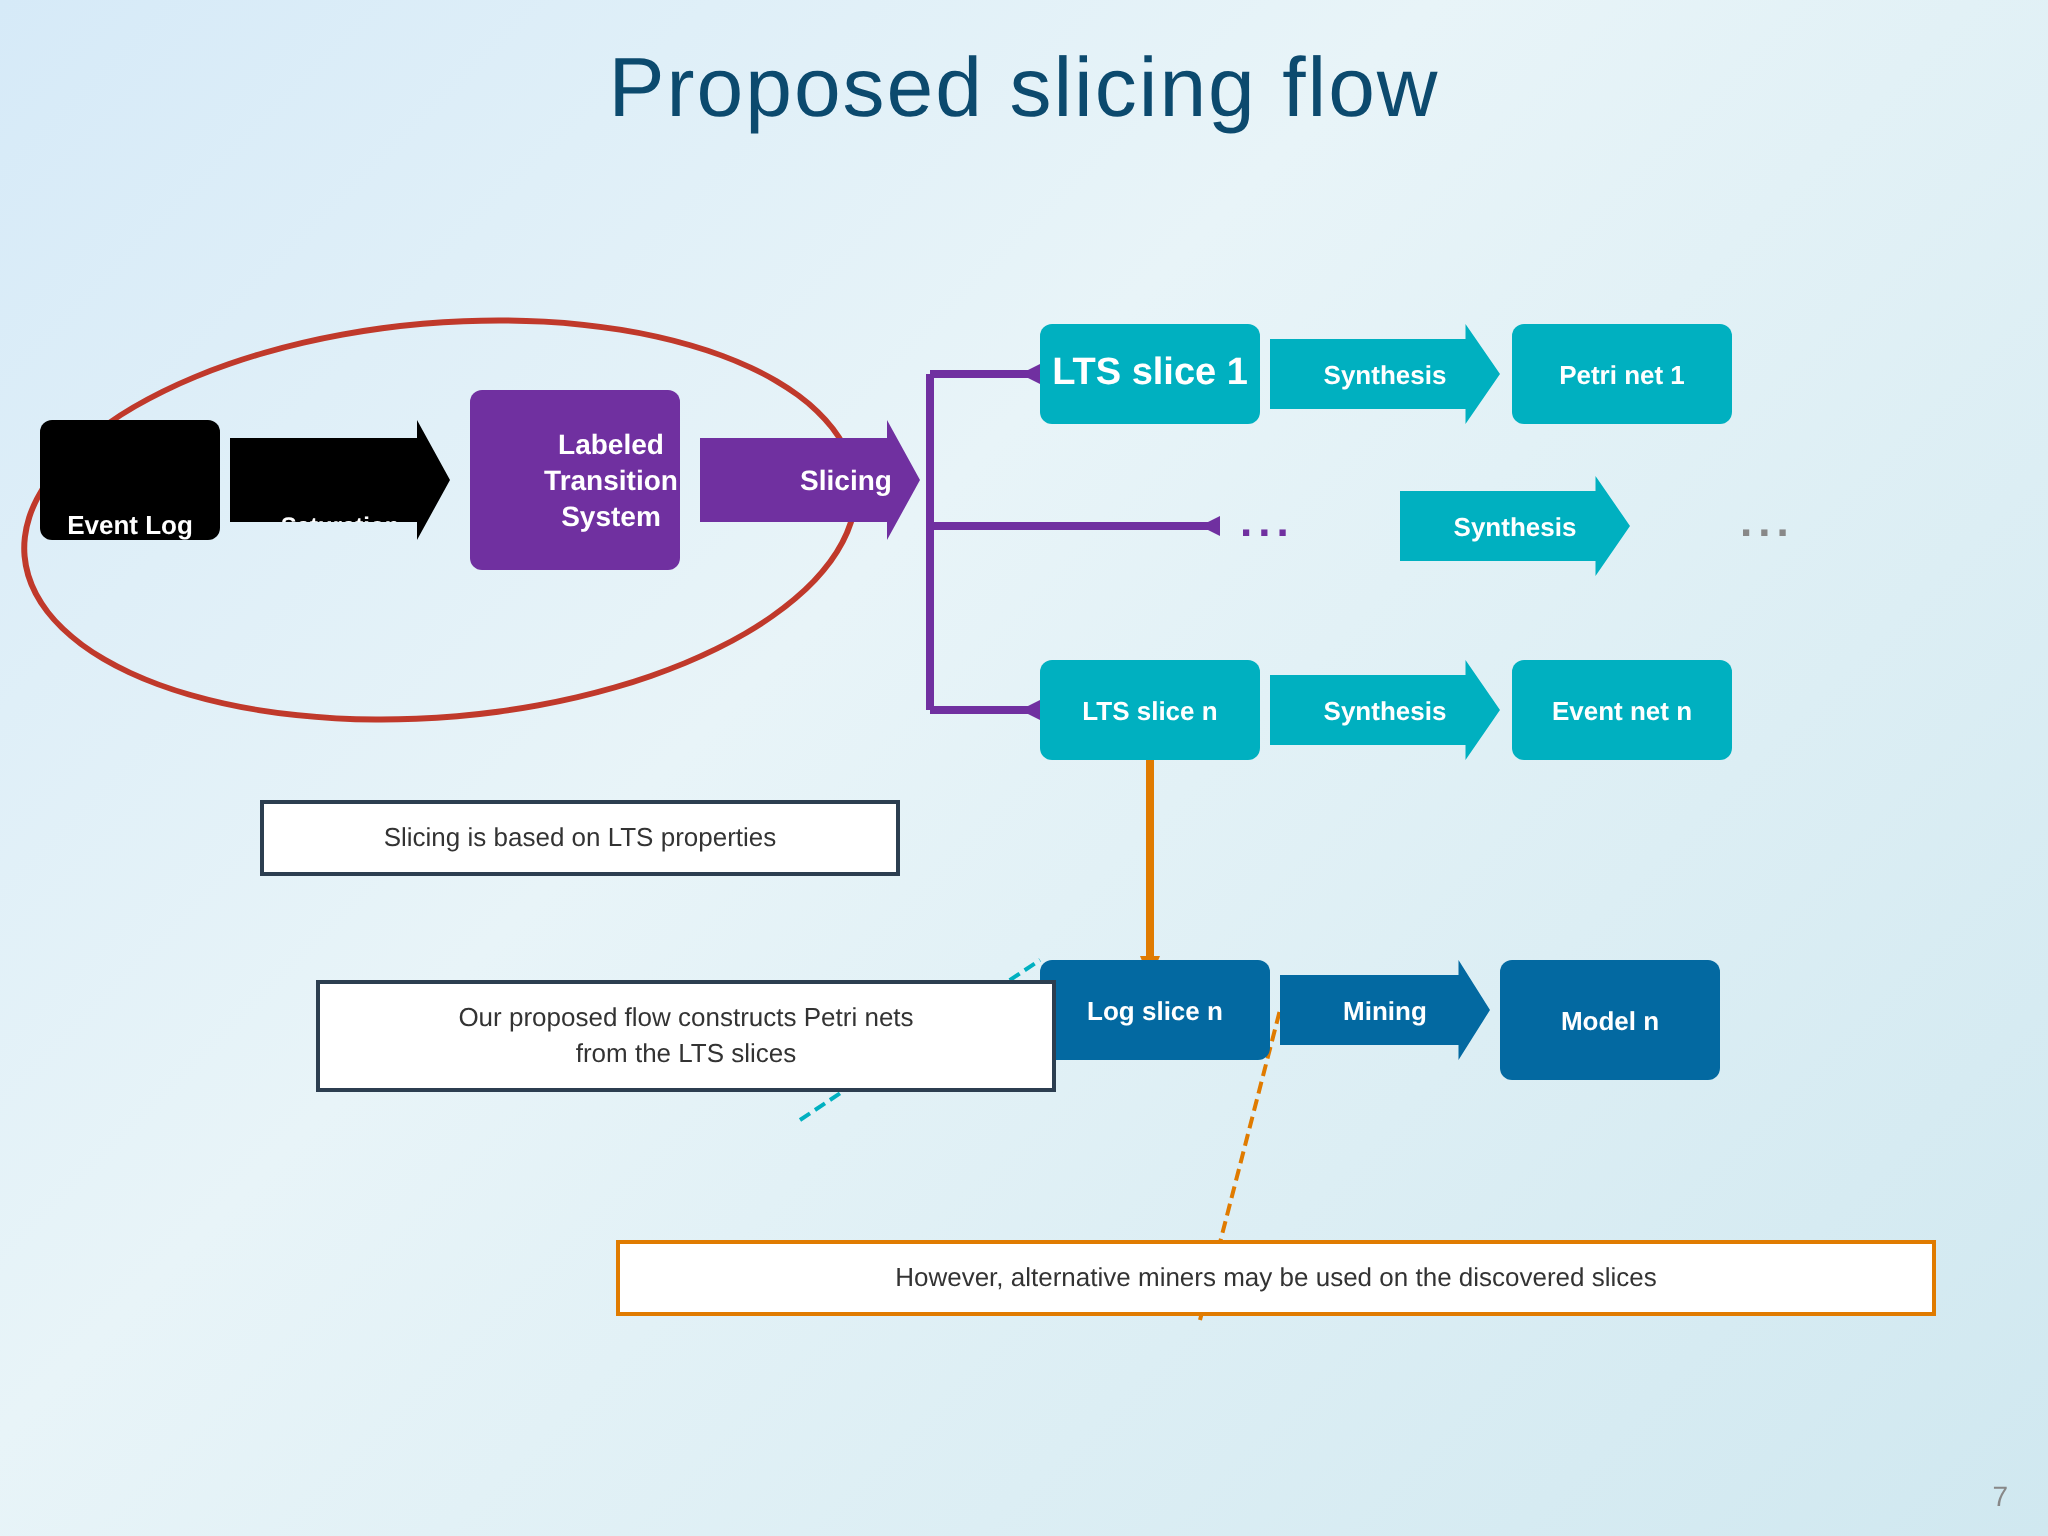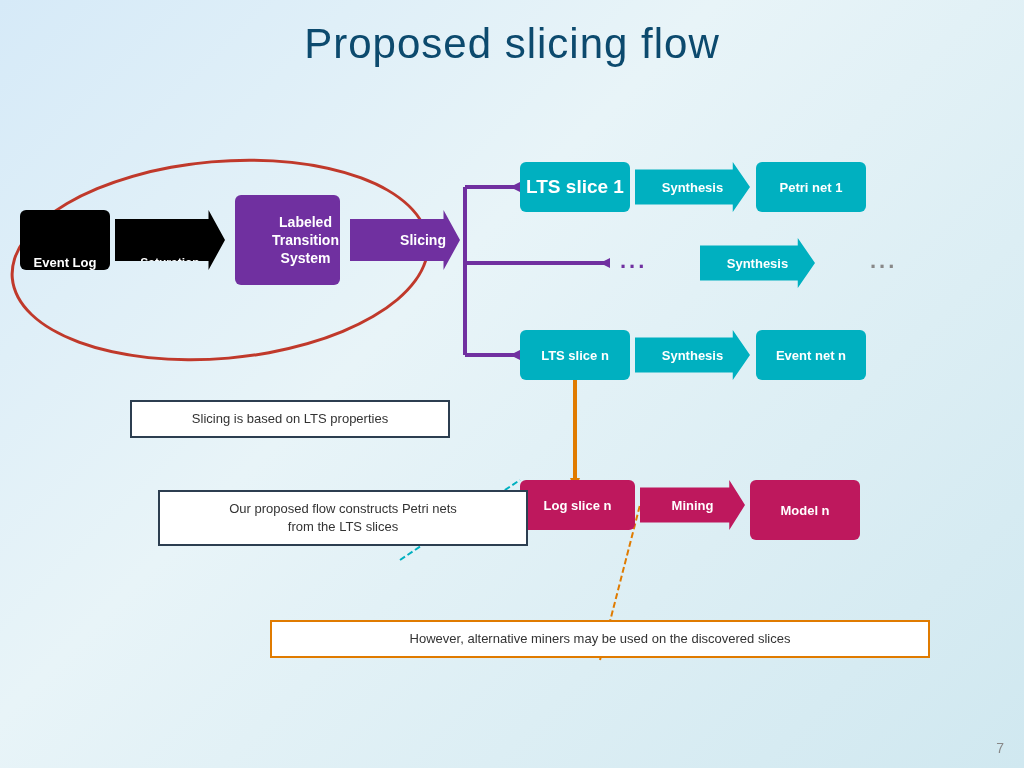--- a/index.html
+++ b/index.html
@@ -76,21 +76,21 @@
       font-weight: 600;
       font-size: 13px;
       z-index: 5;
       clip-path: polygon(0% 15%, 85% 15%, 85% 0%, 100% 50%, 85% 100%, 85% 85%, 0% 85%);
     }
 
     
     .blue { background-color: #000000; align-items: flex-end; }
     .purple { background-color: #7030a0; padding-left: 36px; }
     .teal { background-color: #00b0c0; }
-    .orange { background-color: #be185d; }
+    .orange { background-color: #0369a1; }
 
     
     .arrows-svg {
       position: absolute;
       top: 0;
       left: 0;
       width: 100%;
       height: 100%;
       z-index: 3;
       pointer-events: none;
@@ -102,21 +102,21 @@
       border: 2px solid;
       background: white;
       padding: 8px 24px;
       font-size: 13px;
       color: #333;
       line-height: 1.4;
       z-index: 10;
       text-align: center;
     }
     .callout-dark { border-color: #2c3e50; }
-    .callout-orange { border-color: #e07b00; }
+    .callout-orange { border-color: #e07b00; margin-left: 38px; }
 
     .dots {
       position: absolute;
       font-size: 22px;
       font-weight: bold;
       color: #7030a0;
       z-index: 5;
       letter-spacing: 3px;
     }
 

